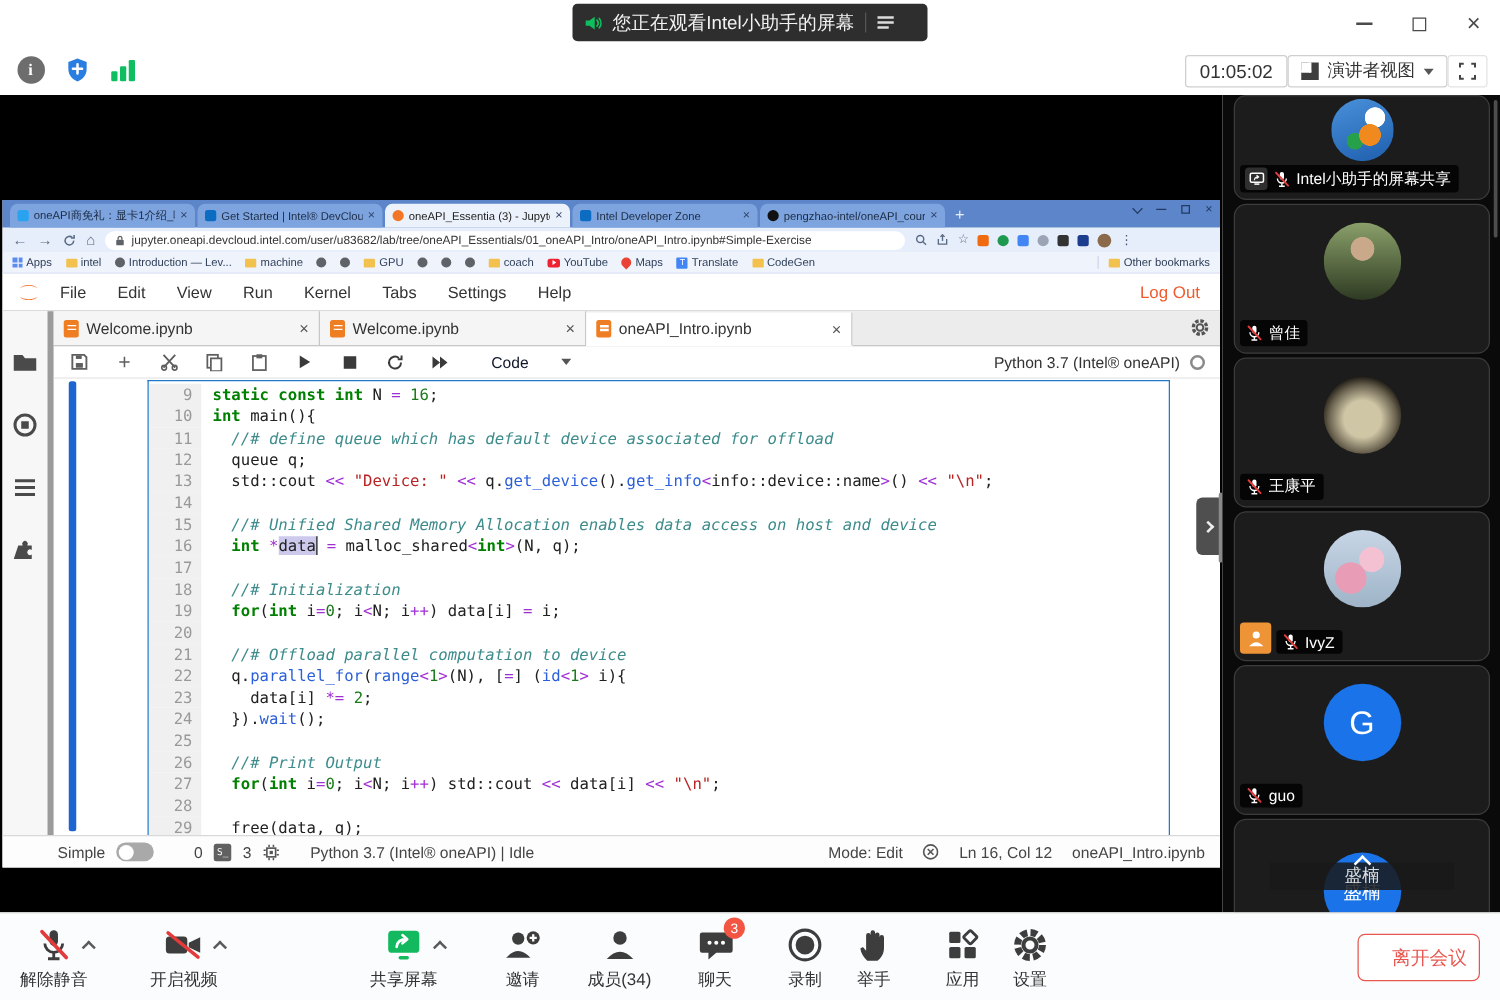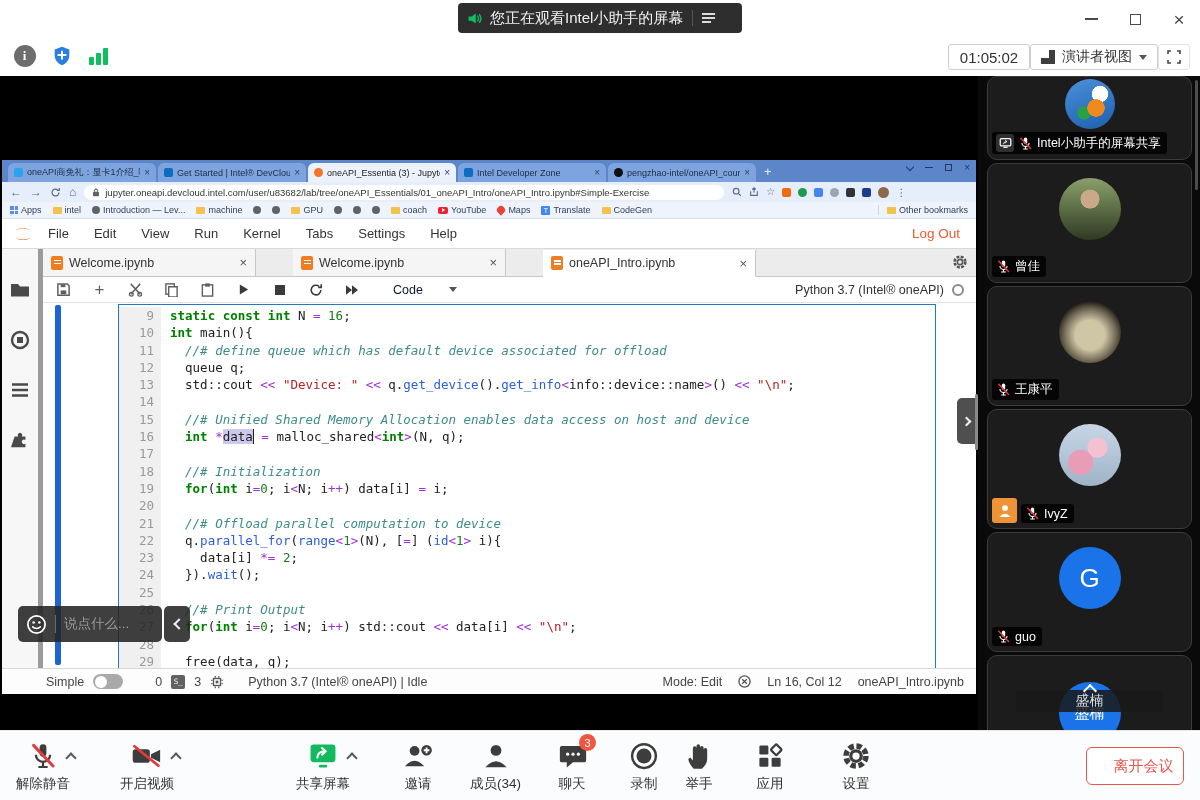--- a/index.html
+++ b/index.html
@@ -98,21 +98,21 @@
   .jmenu { font-size:13px; color:#333; cursor:pointer;}
   .logout { margin-left:auto; font-size:13.5px; color:#ee5b2e; cursor:pointer; padding-right:6px;}
 
   .jbody { display:flex; height:419px; }
   .jsidebar { width:36px; background:#f7f7f7; display:flex; flex-direction:column; align-items:center;
     padding-top:30px; gap:28px;}
   .jside-ic { width:22px; height:22px; display:flex; align-items:center; justify-content:center; cursor:pointer;}
   .jsplit { width:5px; background:#9b9b9b; }
   .jmain { flex:1; display:flex; flex-direction:column; min-width:0; position:relative;}
 
-  .doctabs { height:28px; background:#ececec; border-bottom:1px solid #c7c7c7; display:flex; align-items:flex-end; position:relative;gap:37px;}
+  .doctabs { height:28px; background:#ececec; border-bottom:1px solid #c7c7c7; display:flex; align-items:flex-end; position:relative;}
   .dtab { width:213px; height:27px; display:flex; align-items:center; gap:6px; padding:0 8px;
     background:#f5f5f5; border-right:1px solid #c7c7c7; cursor:pointer;}
   .dtab.active { background:#fff; border-bottom:1px solid #fff; margin-bottom:-1px;}
   .dtab .dt-title { font-size:12.5px; color:#333; flex:1; white-space:nowrap; overflow:hidden;}
   .dtab .dt-x { font-size:13px; color:#555; }
   .nbicon { width:12px; height:14px; background:#ef7d22; border-radius:2px; position:relative; flex:0 0 auto;}
   .nbicon::before{content:"";position:absolute;left:2.5px;top:4px;width:7px;height:1.5px;background:#fff;
     box-shadow:0 3px 0 #fff;}
   .doctab-gear { position:absolute; right:8px; top:5px; }
 
@@ -675,37 +675,20 @@
           <span>oneAPI_Intro.ipynb</span>
         </div>
       </div>
     </div>
 
     <div class="expand-tab">
         <span class="xchev"></span>
       </div>
     <div class="stage-scroll"></div>
 
-    <div class="chatbox">
-      <div class="chatpill">
-        <span class="svgwrap">
-          <svg width="21" height="21" viewBox="0 0 22 22">
-              <circle cx="11" cy="11" r="9" stroke="#fff" stroke-width="1.8" fill="none"></circle>
-              <circle cx="8" cy="9" r="1.3" fill="#fff"></circle>
-              <circle cx="14" cy="9" r="1.3" fill="#fff"></circle>
-              <path d="M7 13.5 a5 4 0 0 0 8 0" stroke="#fff" stroke-width="1.6" fill="none" stroke-linecap="round"></path>
-            </svg>
-        </span>
-        <span class="chatdivider"></span>
-        <span class="chatph">说点什么...</span>
-      </div>
-      <div class="chatcollapse">
-          <span class="cchev"></span>
-        </div>
-    </div>
   </div>
 
   <div class="people" id="people">
     <div class="tile" style="height: 84px;">
         <div class="avatar av-plane" style="width: 50px; height: 50px; top: 2px;"></div>
         <div class="namechip">
           <span class="sharebadge">
             <svg width="13" height="12" viewBox="0 0 16 14">
               <rect x="1.5" y="1.5" width="13" height="9" rx="1.5" stroke="#fff" stroke-width="1.5" fill="none"></rect>
               <path d="M5.5 8.5 q0.3 -3.3 4 -3.3 m-1.8 -1.7 l2 1.7 l-2 1.7" stroke="#fff" stroke-width="1.2" fill="none"></path>
@@ -883,21 +866,21 @@
         <div class="iconwrap">
           <svg width="30" height="30" viewBox="0 0 24 24">
             <rect x="3.5" y="3.5" width="7.2" height="7.2" rx="1" fill="#3d3d3d"></rect>
             <rect x="3.5" y="13.3" width="7.2" height="7.2" rx="1" fill="#3d3d3d"></rect>
             <rect x="13.3" y="13.3" width="7.2" height="7.2" rx="1" fill="#3d3d3d"></rect>
             <rect x="13.8" y="3.8" width="6.4" height="6.4" rx="1" fill="none" stroke="#3d3d3d" stroke-width="1.8" transform="rotate(45 17 7)"></rect>
           </svg>
         </div>
         <div class="blabel">应用</div>
       </div>
-      <div class="bbtn" style="margin-left: 56px;">
+      <div class="bbtn" style="margin-left: 24px;">
         <div class="iconwrap">
           <svg width="30" height="30" viewBox="0 0 24 24">
             <circle cx="12" cy="12" r="8" fill="none" stroke="#3d3d3d" stroke-width="4.4" stroke-dasharray="4.2 2.1"></circle>
             <circle cx="12" cy="12" r="4.2" fill="none" stroke="#3d3d3d" stroke-width="2.6"></circle>
           </svg>
         </div>
         <div class="blabel">设置</div>
       </div>
       <div class="leavebtn">离开会议</div>
   </div>

